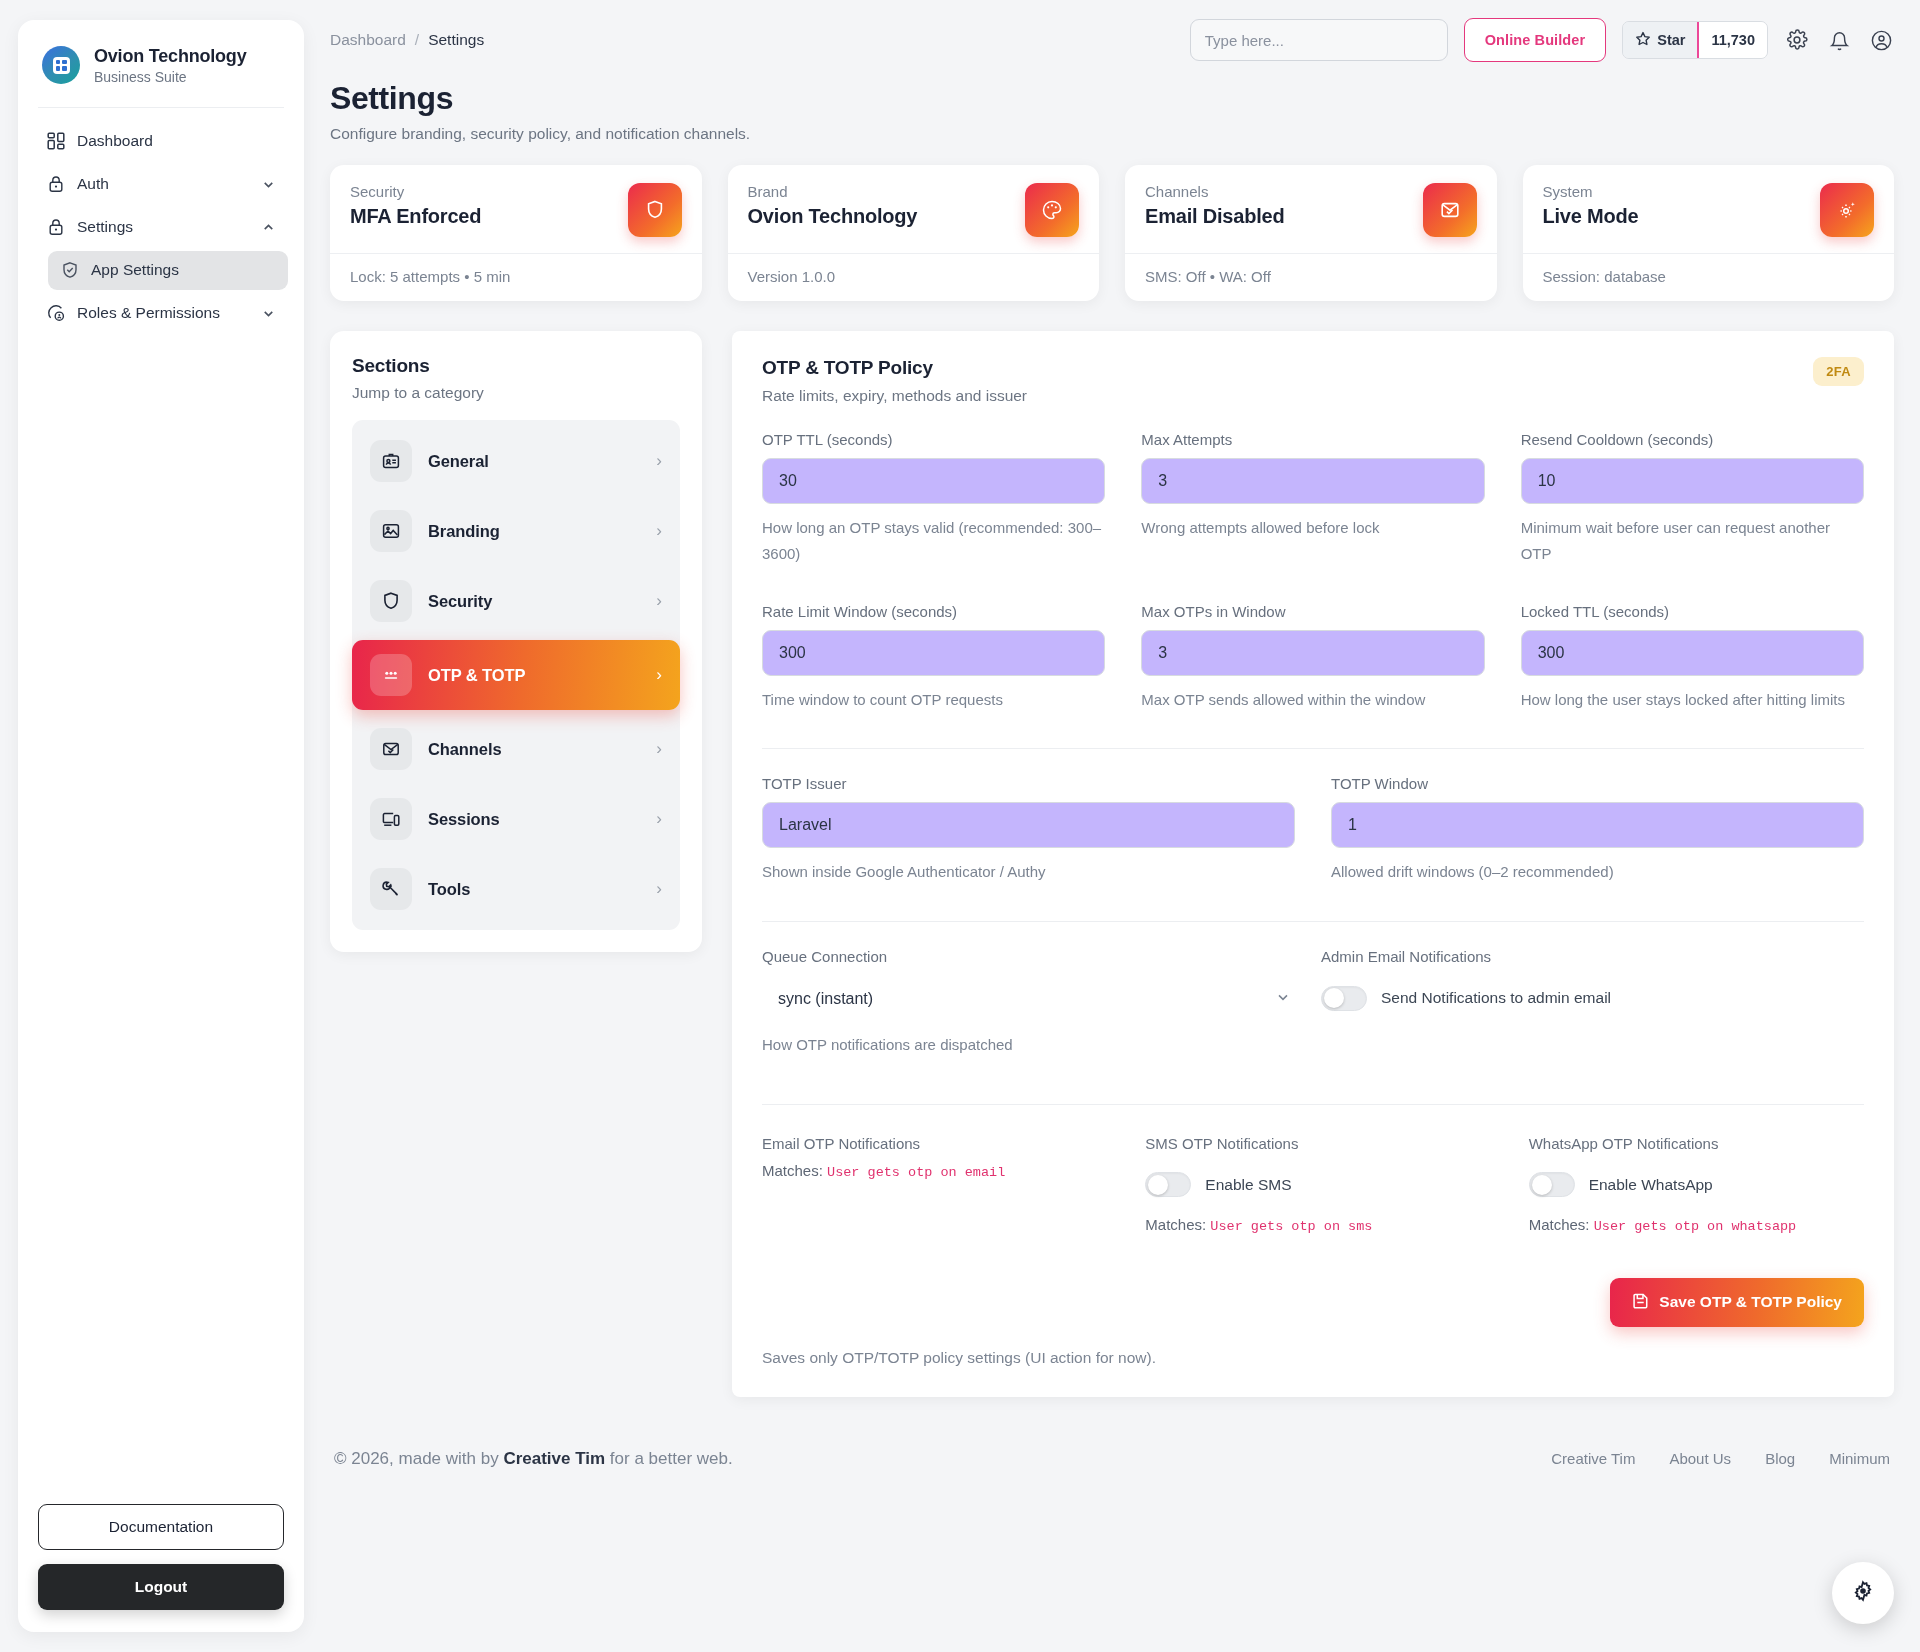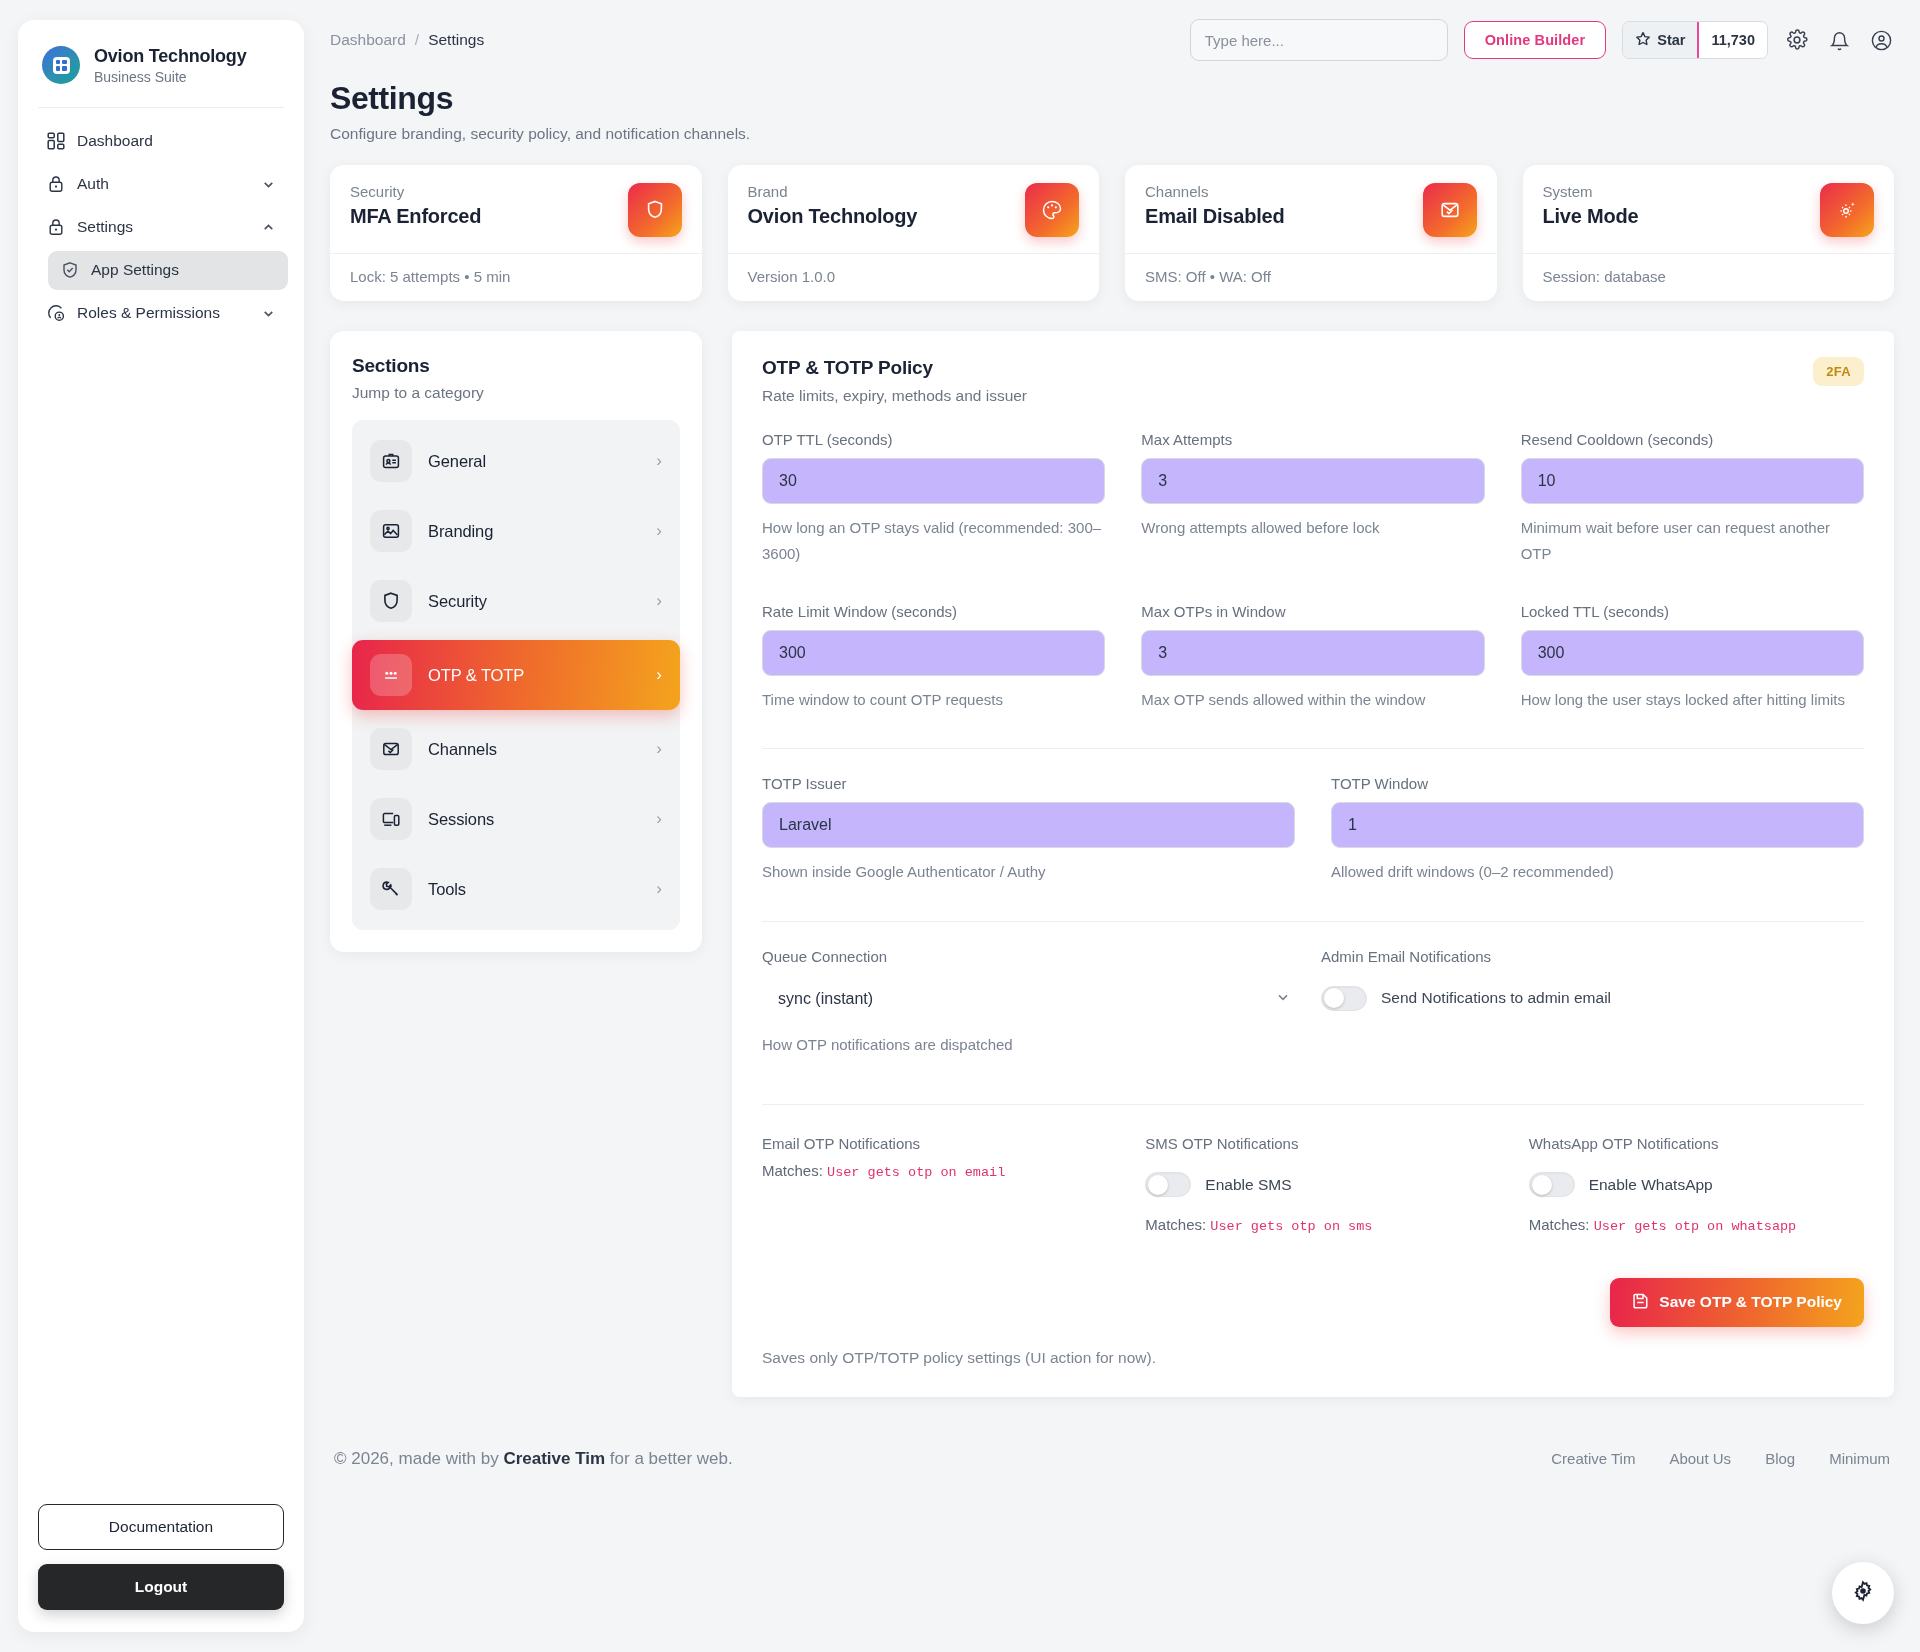--- a/index.html
+++ b/index.html
@@ -76,21 +76,21 @@
   .crumbs .c-sep { color: #aab0ba; }
   .crumbs .c-cur { color: #2b3445; cursor: pointer; }
   .top-right { margin-left: auto; display: flex; align-items: center; gap: 16px; }
   .search-box {
     width: 258px; height: 42px; border: 1px solid #d2d6dc; border-radius: 9px;
     background: #f7f8f9; padding: 0 14px; font-size: 15px; color: #57606e;
     font-family: inherit; outline: none;
   }
   .search-box::placeholder { color: #8a919e; }
   .btn-online {
-    height: 38px; padding: 0 20px; border-radius: 9px; border: 1px solid #e4387d;
+    height: 44px; padding: 0 20px; border-radius: 9px; border: 1px solid #e4387d;
     background: #fff; color: #e4387d; font-size: 14.5px; font-weight: 700;
     cursor: pointer; font-family: inherit; letter-spacing: .1px;
   }
   .star-group { display: flex; height: 38px; border-radius: 7px; overflow: hidden; border: 1px solid #d9dde2; }
   .star-left {
     display: flex; align-items: center; gap: 6px; padding: 0 12px;
     background: #eef1f4; font-size: 14.5px; font-weight: 700; color: #2b3445; cursor: pointer;
   }
   .star-right {
     display: flex; align-items: center; padding: 0 12px; background: #fff;
@@ -131,21 +131,21 @@
   .sections-sub { font-size: 15.5px; color: #6c7583; margin-top: 7px; }
   .sec-list { margin-top: 18px; background: #f2f3f5; border-radius: 11px; padding: 6px 0; }
   .sec-item {
     display: flex; align-items: center; gap: 16px;
     padding: 14px 18px; cursor: pointer; border-radius: 11px;
   }
   .sec-item .sq {
     width: 42px; height: 42px; border-radius: 11px; background: #e6e8ea;
     display: flex; align-items: center; justify-content: center; flex: 0 0 42px; color: #1b2233;
   }
-  .sec-item .nm { flex: 1; font-size: 16.5px; font-weight: 400; color: #1b2233; letter-spacing: -.1px; }
+  .sec-item .nm { flex: 1; font-size: 16.5px; font-weight: 700; color: #1b2233; letter-spacing: -.1px; }
   .sec-item .ar { color: #9aa1ab; font-size: 17px; }
   .sec-item.sel {
     background: linear-gradient(95deg,#e8254b 0%,#ef6a2c 52%,#f4a41d 100%);
     box-shadow: 0 6px 16px rgba(235,70,60,.32);
     margin: 4px 0;
   }
   .sec-item.sel .sq { background: rgba(255,255,255,.22); color: #fff; }
   .sec-item.sel .nm, .sec-item.sel .ar { color: #fff; }
 
   

